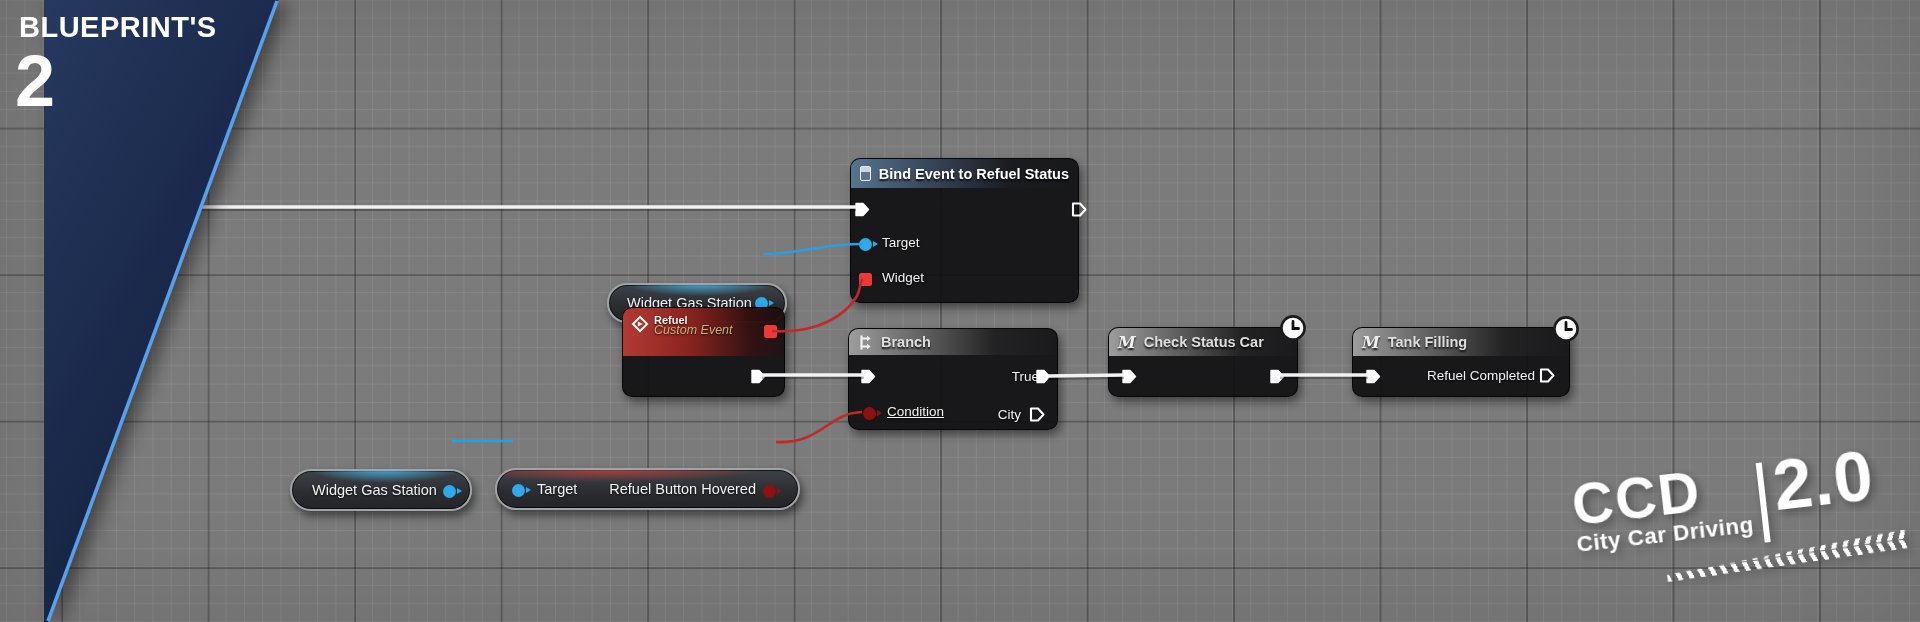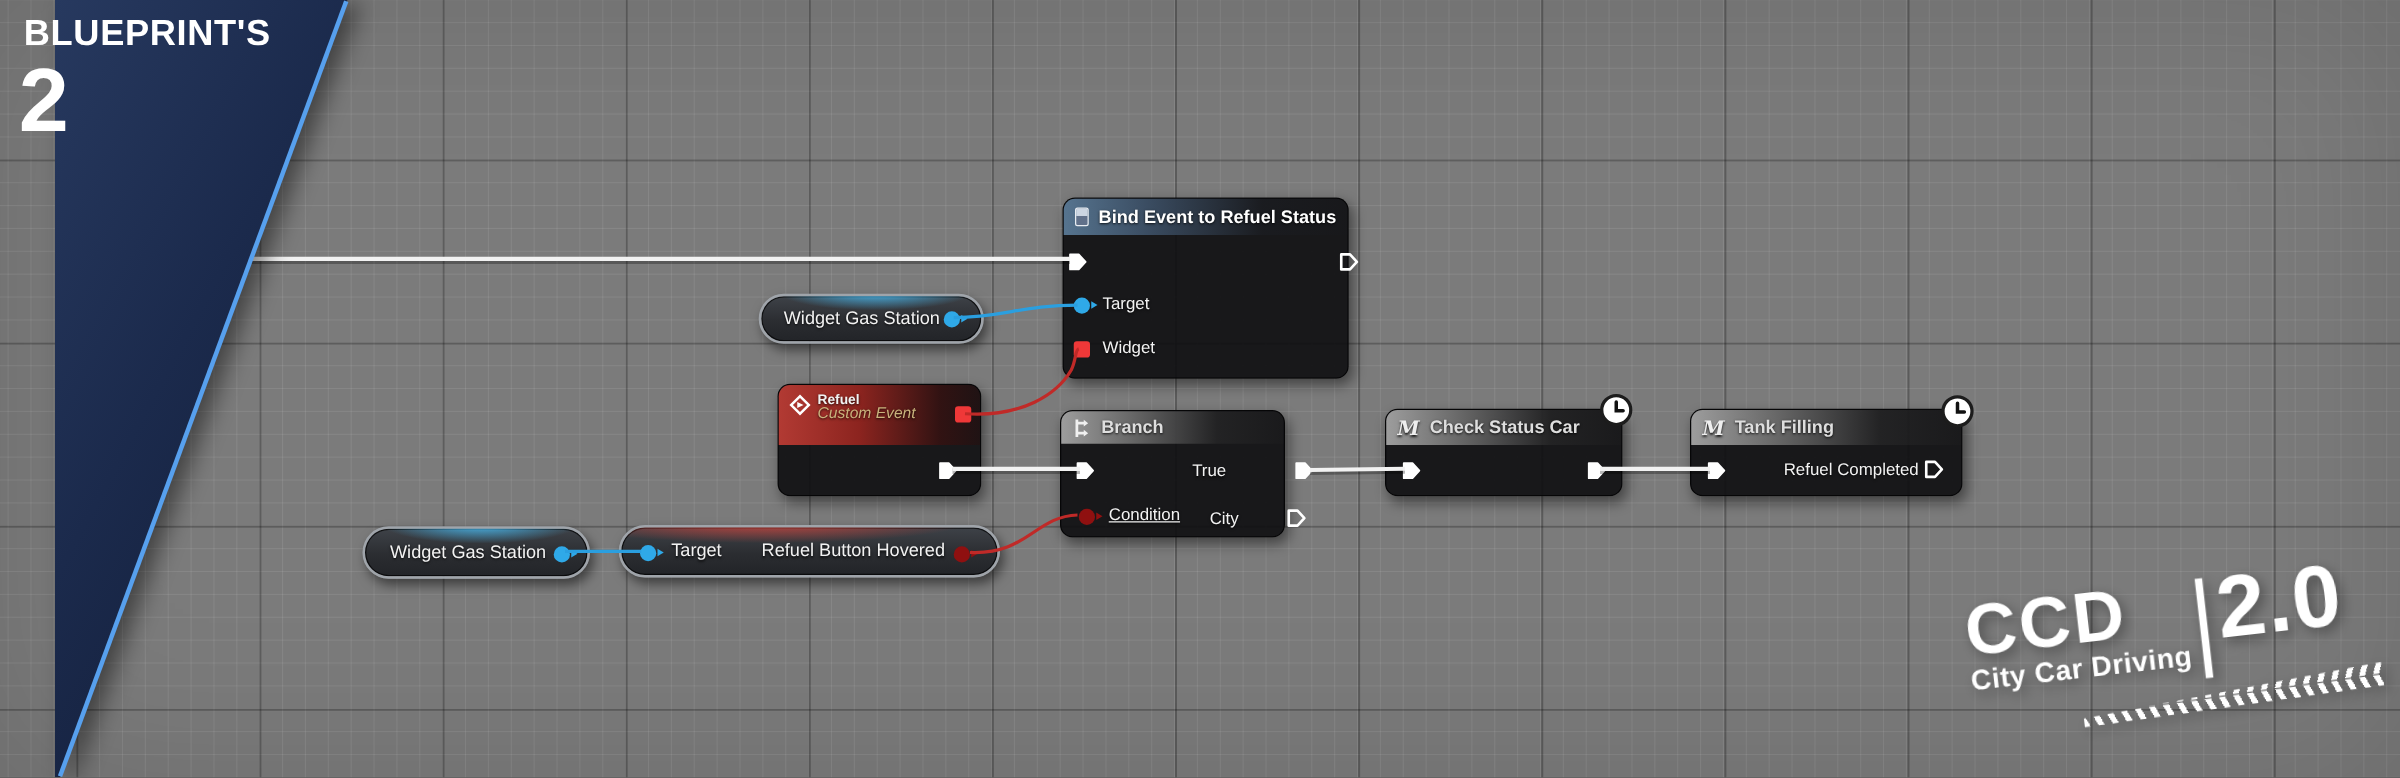--- a/index.html
+++ b/index.html
@@ -49,20 +49,21 @@
   .c-blue { background:#2fa9e8; border-left-color:#2fa9e8; }
   .c-dred { background:#8f1010; border-left-color:#8f1010; }
   .pin-square { position:absolute; width:13px; height:13px; border-radius:2.5px; background:#ef3838; }
 
   
   .pill {
     position:absolute; border-radius:21px;
     background:linear-gradient(180deg, #3e4248 0%, #2b2d31 55%, #222428 100%);
     border:2px solid #9fa4aa;
     box-shadow:3px 5px 9px rgba(0,0,0,0.5), inset 0 0 0 1px rgba(0,0,0,0.7);
+    margin-top:48px;
   }
   .pill::before { content:""; position:absolute; inset:0; border-radius:19px; pointer-events:none; }
   .pill.glow-cyan::before { background:radial-gradient(62% 60% at 52% -12%, rgba(72,196,255,0.95), rgba(72,196,255,0) 72%); }
   .pill.glow-red::before  { background:radial-gradient(75% 62% at 38% -12%, rgba(205,66,58,0.95), rgba(205,66,58,0) 72%); }
   .pill .lbl { font-size:14.5px; }
 
   
   .clock { position:absolute; }
 
   
@@ -148,33 +149,33 @@
         <path d="M6.8 6.6 L11.8 9 L6.8 11.4 Z" fill="#fff"></path>
       </svg>
       <span class="lbl" style="left:31px; top:6px; font-weight:bold; font-size:11px;">Refuel</span>
       <span class="lbl sub" style="left:31px; top:15px;">Custom Event</span>
       <span class="pin-square" style="left:141px; top:17px;"></span>
       <svg class="pin-exec" style="left:127px; top:60px;" viewBox="0 0 17 17">
         <polygon points="2,2.5 9,2.5 14.5,8.5 9,14.5 2,14.5" fill="#fff" stroke="#fff" stroke-width="1.4" stroke-linejoin="round"></polygon>
       </svg>
     </div>
 
-    <div class="node" style="left:848px; top:328px; width:180px; height:102px;">
+    <div class="node" style="left:848px; top:328px; width:210px; height:102px;">
       <div class="node-header hdr-gray" style="height:26px;">
         <svg width="15" height="17" viewBox="0 0 15 17">
           <path d="M3.5 1.5 V15.5 M3.5 4.5 H10 M3.5 12.5 H10" stroke="#f0f0f0" stroke-width="2.2" fill="none"></path>
           <path d="M9 1.8 L12.5 4.5 L9 7.2 Z" fill="#f0f0f0"></path>
           <path d="M9 9.8 L12.5 12.5 L9 15.2 Z" fill="#f0f0f0"></path>
         </svg>
         <span>Branch</span>
       </div>
       <svg class="pin-exec" style="left:11px; top:39px;" viewBox="0 0 17 17">
         <polygon points="2,2.5 9,2.5 14.5,8.5 9,14.5 2,14.5" fill="#fff" stroke="#fff" stroke-width="1.4" stroke-linejoin="round"></polygon>
       </svg>
-      <span class="lbl" style="right:46px; top:40px;">True</span>
+      <span class="lbl" style="right:18px; top:40px;">True</span>
       <svg class="pin-exec" style="left:186px; top:39px;" viewBox="0 0 17 17">
         <polygon points="2,2.5 9,2.5 14.5,8.5 9,14.5 2,14.5" fill="#fff" stroke="#fff" stroke-width="1.4" stroke-linejoin="round"></polygon>
       </svg>
       <span class="pin-circle c-dred" style="left:14px; top:77.5px;"></span>
       <span class="lbl" style="left:38px; top:75px;text-decoration:underline;">Condition</span>
       <span class="lbl" style="right:36px; top:78px;">City</span>
       <svg class="pin-exec" style="left:180px; top:77px;" viewBox="0 0 17 17">
         <polygon points="2,2.5 9,2.5 14.5,8.5 9,14.5 2,14.5" fill="none" stroke="#fff" stroke-width="2.1" stroke-linejoin="round"></polygon>
       </svg>
     </div>

